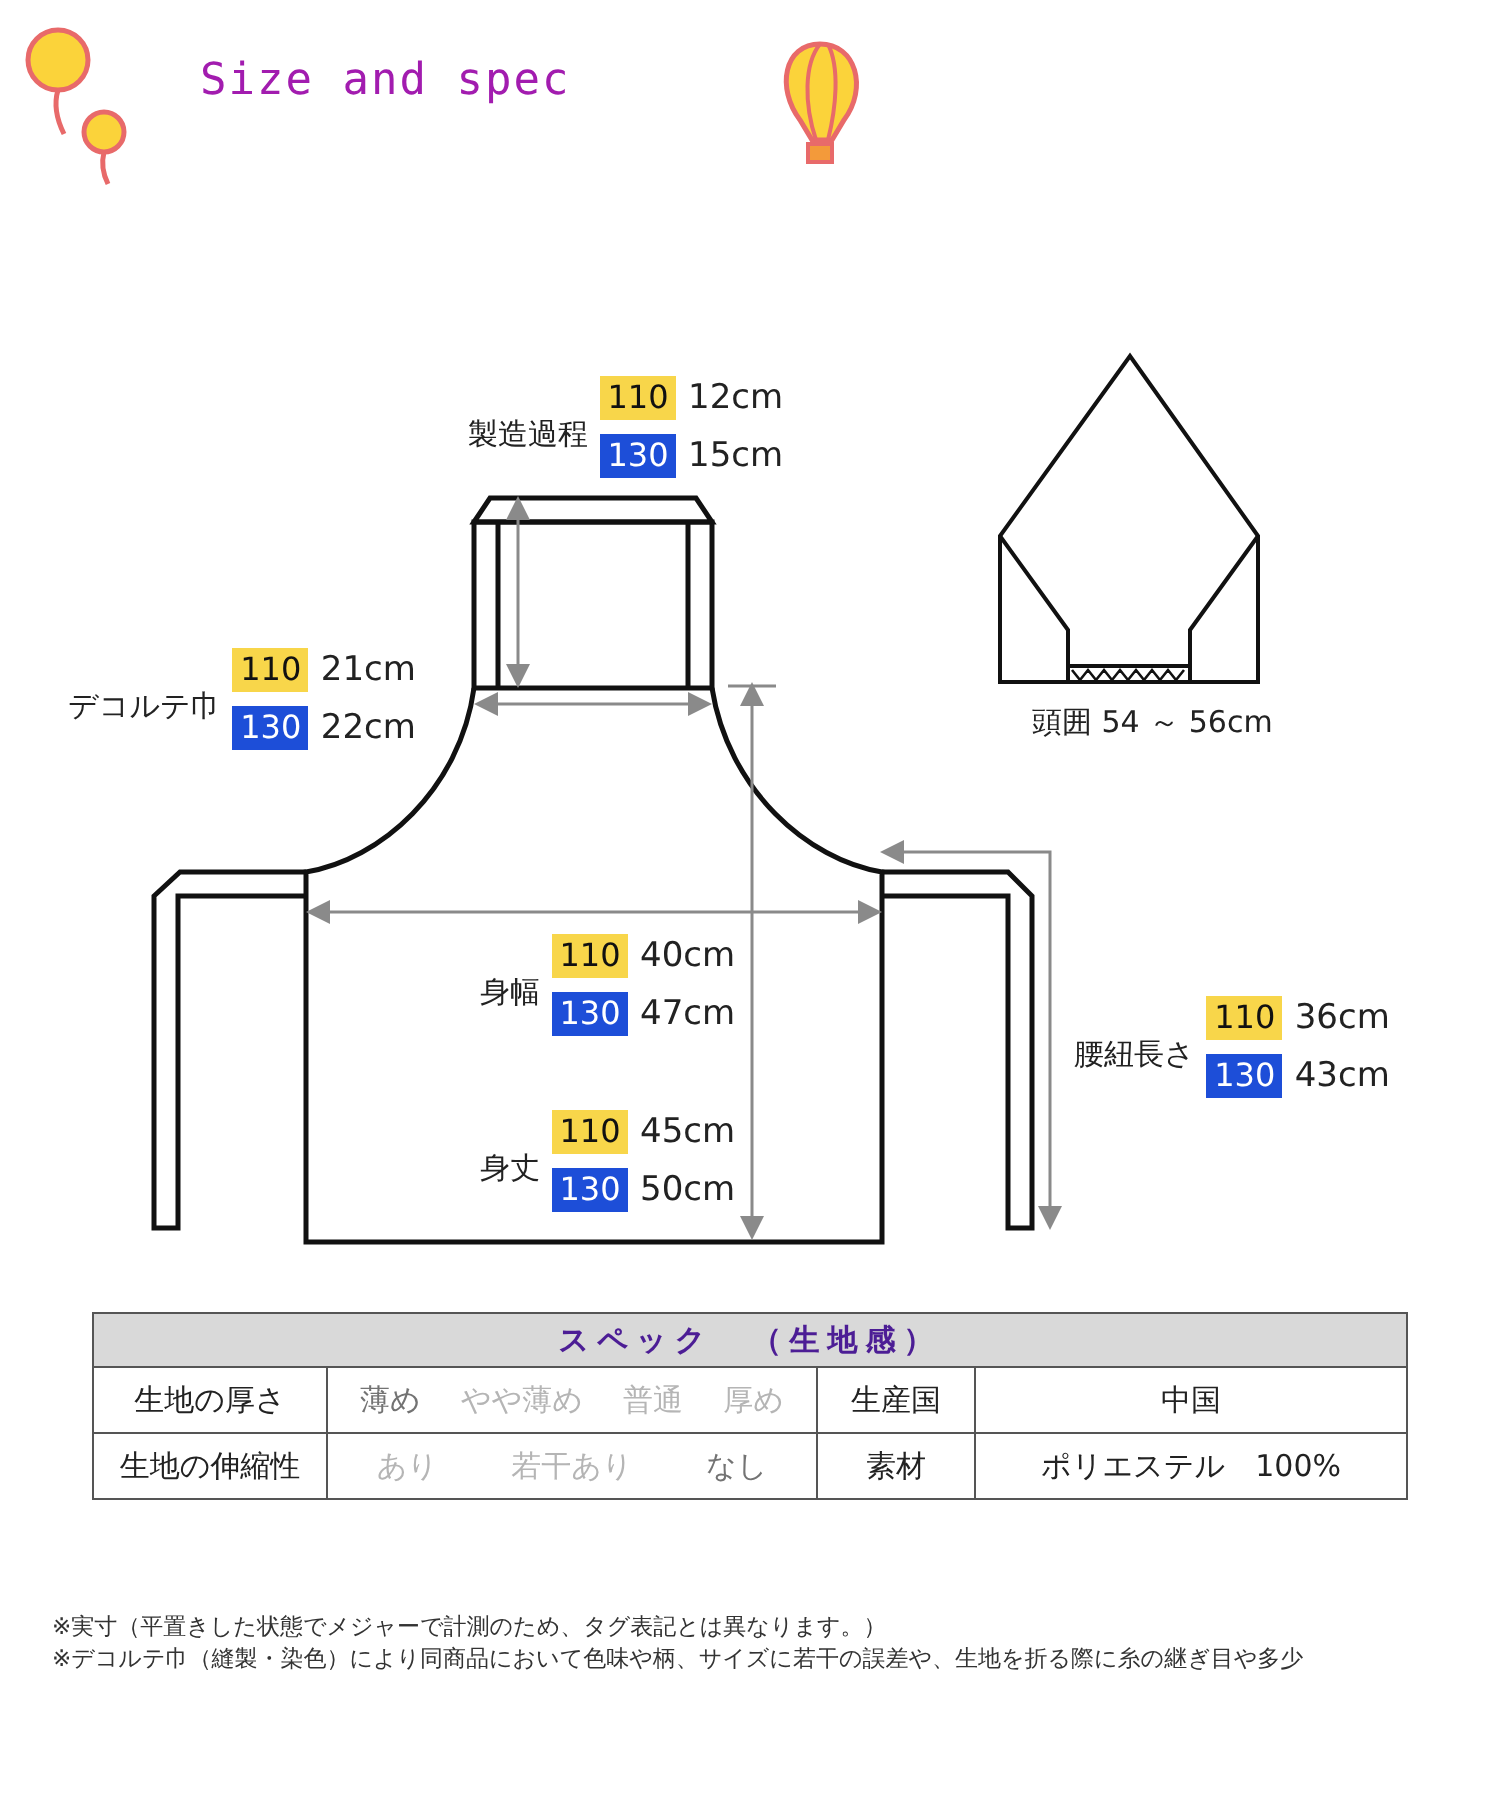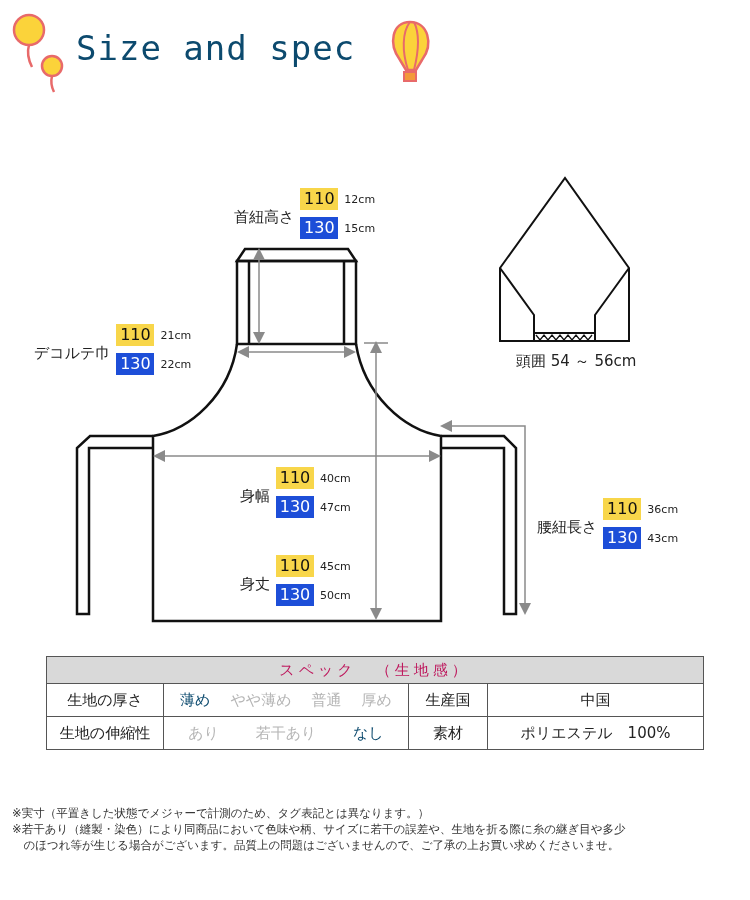--- a/index.html
+++ b/index.html
@@ -1,39 +1,39 @@
 <!DOCTYPE html>
 <html><head>
 <meta charset="utf-8">
 <style>
   html, body { margin:0; padding:0; background:#ffffff; }
   body { width:750px; height:900px; position:relative; overflow:hidden;
          font-family:"DejaVu Sans", "Liberation Sans", sans-serif; color:#222; }
   .abs { position:absolute; }
-  .title { left:76px; top:28px; font-family:"DejaVu Sans Mono", "Liberation Mono", monospace;
-           font-size:34px; letter-spacing:1px; color:#0c4a6e; font-weight:normal; }
+  .title { left:100px; top:28px; font-family:"DejaVu Sans Mono", "Liberation Mono", monospace;
+           font-size:22px; letter-spacing:1px; color:#a21caf; font-weight:normal; }
   svg.diagram { position:absolute; left:0; top:0; }
   .lbl { font-size:15px; color:#222; white-space:nowrap; }
   .mrow { display:flex; align-items:center; height:22px; margin-bottom:7px; white-space:nowrap; }
   .badge { display:inline-block; width:38px; height:22px; line-height:22px; text-align:center;
            font-size:16px; margin-right:6px; }
   .b110 { background:#f8d64a; color:#111; }
   .b130 { background:#1d4ed8; color:#fff; }
-  .val { font-size:11px; color:#222; }
+  .val { font-size:17px; color:#222; }
   .meas { display:flex; align-items:center; }
   .meas .name { margin-right:6px; font-size:15px; }
   table.spec { position:absolute; left:46px; top:656px; width:658px; border-collapse:collapse;
                font-size:15px; }
   table.spec td { border:1.5px solid #555; height:32px; text-align:center; padding:0; }
-  table.spec .hdr { background:#d9d9d9; letter-spacing:4px; color:#be185d; height:26px; }
-  .on { color:#0c4a6e; }
+  table.spec .hdr { background:#d9d9d9; letter-spacing:4px; color:#4c1d95; height:26px;font-weight:bold; }
+  .on { color:#737373; }
   .off { color:#b5b5b5;font-family:Liberation Mono, monospace; }
   .opts { display:flex; justify-content:space-around; padding:0 6px; }
   .dotl { border-right:1px dotted #888 !important; }
-  .notes { position:absolute; left:12px; top:805px; font-size:11.5px; line-height:16px; color:#333; }
+  .notes { position:absolute; left:26px; top:805px; font-size:11.5px; line-height:16px; color:#333; }
   .notes div { white-space:nowrap; }
 </style>
 </head>
 <body>
 
 <svg class="diagram" width="750" height="100">
   <g>
     <circle cx="29" cy="30" r="15" fill="#fbd33a" stroke="#e86a6a" stroke-width="2.5"></circle>
     <path d="M29 45 q-3 10 3 22" stroke="#e86a6a" stroke-width="2.5" fill="none"></path>
   </g>
@@ -79,21 +79,21 @@
 
   <g stroke="#111" stroke-width="2" fill="none">
     <path d="M500 268 L565 178 L629 268 L629 341 L500 341 Z"></path>
     <path d="M500 268 L534 315 L534 341 M629 268 L595 315 L595 341"></path>
     <line x1="534" y1="333" x2="595" y2="333"></line>
     <path d="M536 335 l4 5 l4 -5 l4 5 l4 -5 l4 5 l4 -5 l4 5 l4 -5 l4 5 l4 -5 l4 5 l4 -5 l4 5 l4 -5" stroke-width="1.3"></path>
   </g>
 </svg>
 
 <div class="abs meas" style="left:234px;top:188px;">
-  <span class="name lbl">首紐高さ</span>
+  <span class="name lbl">製造過程</span>
   <div>
     <div class="mrow">
         <span class="badge b110">110</span>
         <span class="val">12cm</span>
       </div>
     <div class="mrow">
         <span class="badge b130">130</span>
         <span class="val">15cm</span>
       </div>
   </div>
@@ -185,15 +185,14 @@
     </div>
         </td>
     <td class="dotl">素材</td>
     <td>ポリエステル　100%</td>
   </tr>
 </tbody>
   </table>
 
 <div class="notes">
   <div>※実寸（平置きした状態でメジャーで計測のため、タグ表記とは異なります。）</div>
-  <div>※若干あり（縫製・染色）により同商品において色味や柄、サイズに若干の誤差や、生地を折る際に糸の継ぎ目や多少</div>
-  <div>　のほつれ等が生じる場合がございます。品質上の問題はございませんので、ご了承の上お買い求めくださいませ。</div>
+  <div>※デコルテ巾（縫製・染色）により同商品において色味や柄、サイズに若干の誤差や、生地を折る際に糸の継ぎ目や多少</div>
 </div>
 
 </body></html>

